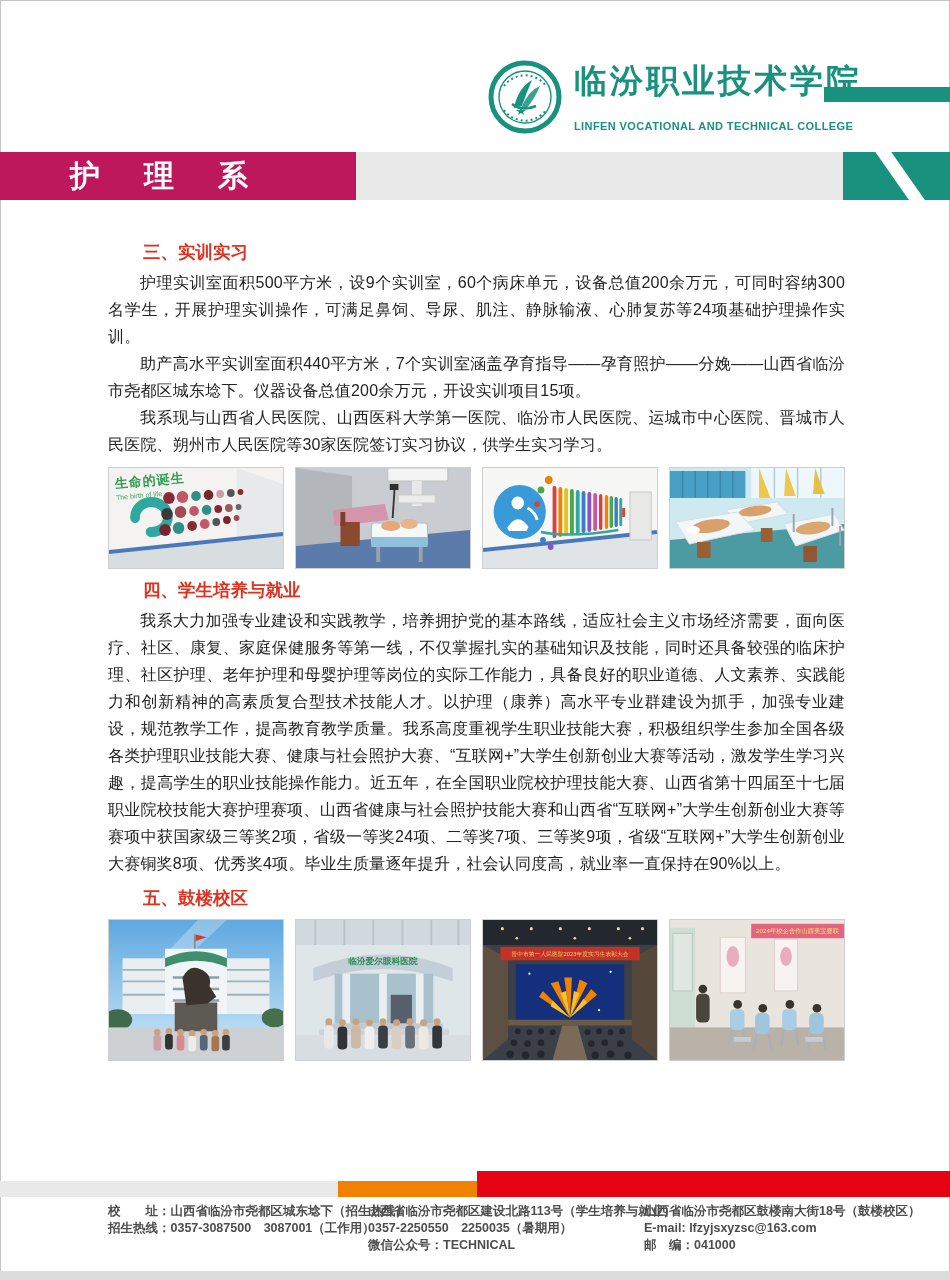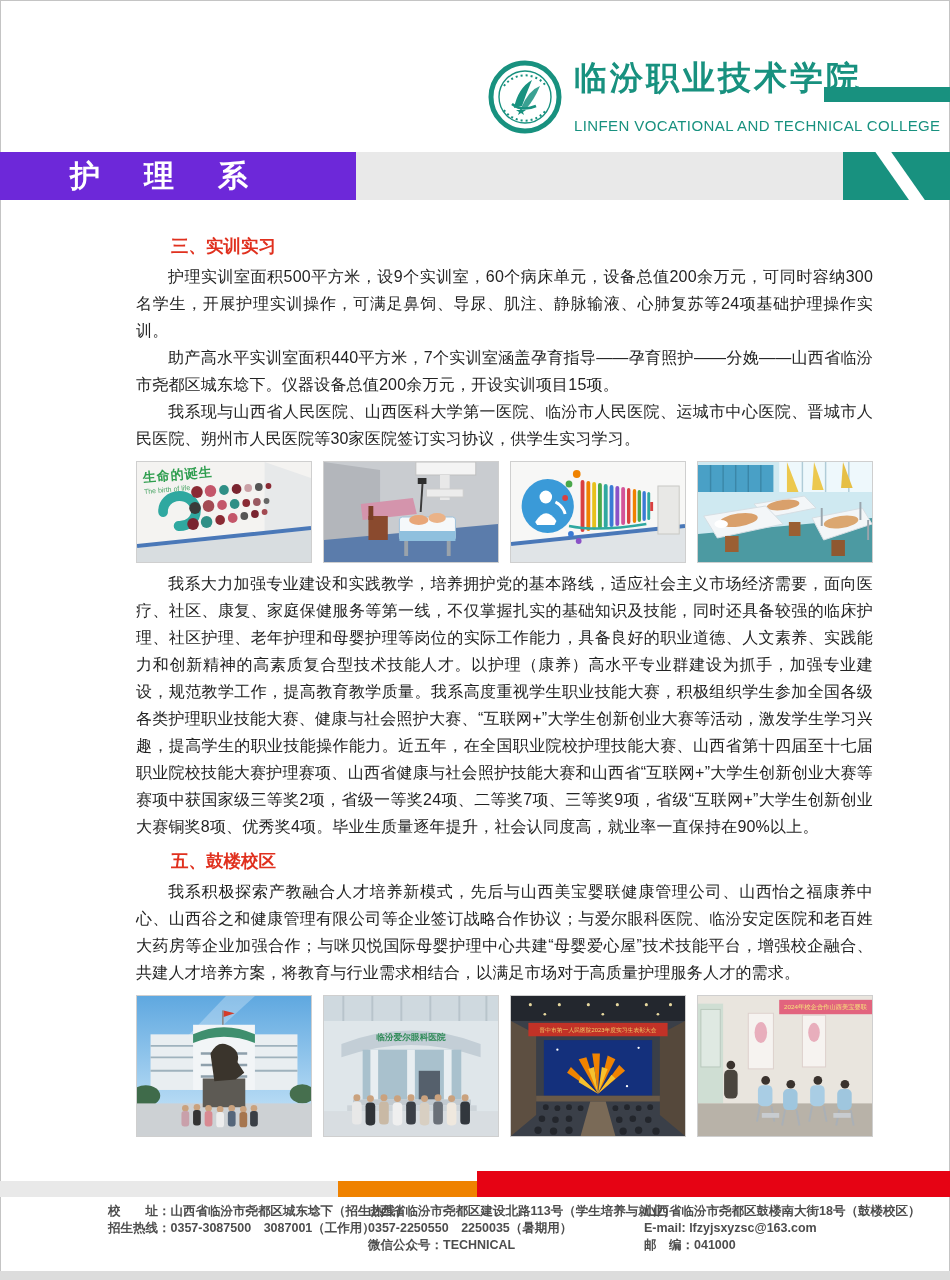--- a/index.html
+++ b/index.html
@@ -4,31 +4,31 @@
 <style>
   html,body{margin:0;padding:0;background:#e8e8e8;}
   .page{position:relative;width:950px;height:1280px;background:#ffffff;overflow:hidden;
         font-family:"Liberation Sans","DejaVu Sans",sans-serif;
         box-shadow:inset 0 0 0 1px #c4c4c4;}
   
   .logo-row{position:absolute;left:488px;top:60px;display:flex;align-items:center;}
   .logo-badge{width:74px;height:74px;flex:0 0 auto;}
   .name-block{margin-left:12px;}
   .cn-name{font-size:33px;font-weight:900;color:#18917f;letter-spacing:3px;line-height:36px;}
-  .en-name{font-size:15px;font-weight:400;color:#18917f;letter-spacing:.4px;margin-top:21px;}
+  .en-name{font-size:11px;font-weight:700;color:#18917f;letter-spacing:.4px;margin-top:21px;}
   .teal-dash{position:absolute;left:824px;top:87px;width:126px;height:15px;background:#18917f;}
   
-  .banner-red{position:absolute;left:0;top:152px;width:356px;height:48px;background:#6d28d9;}
+  .banner-red{position:absolute;left:0;top:152px;width:356px;height:48px;background:#be185d;}
   .banner-red span{display:block;padding-left:70px;line-height:48px;color:#fff;
                    font-size:30px;font-weight:900;letter-spacing:44px;white-space:nowrap;}
   .banner-gray{position:absolute;left:356px;top:152px;width:487px;height:48px;background:#e9e9e9;}
   .banner-teal{position:absolute;left:843px;top:152px;width:107px;height:48px;background:#18917f;overflow:hidden;}
   .banner-teal .stripe{position:absolute;left:52px;top:-14px;width:13px;height:80px;background:#fff;transform:rotate(-35deg);}
   
-  .content{position:absolute;left:108px;top:234px;width:737px;margin-left:28px;}
+  .content{position:absolute;left:108px;top:240px;width:737px;}
   h3.sec{color:#e0301e;font-size:17.5px;font-weight:700;margin:9px 0 5px;text-indent:2em;}
   h3.sec:first-child{margin-top:0;}
   p.body{margin:0;font-size:16px;line-height:27px;color:#232323;text-align:justify;text-indent:2em;letter-spacing:.2px;}
   .photo-row{display:flex;gap:11px;margin:9px 0 7px;}
   .photo-row figure{flex:1;margin:0;position:relative;overflow:hidden;background:#eee;border:1px solid #cfcfcf;}
   .row1 figure{height:100px;}
   .row2 figure{height:140px;text-decoration:underline;}
   .photo-row svg{display:block;width:100%;height:100%;}
   .ph1-txt{position:absolute;left:6px;top:4px;transform:rotate(-5deg);pointer-events:none;}
   .ph1-cn{color:#2f9e4f;font-weight:900;font-size:13px;letter-spacing:1px;}
@@ -195,24 +195,24 @@
           <polygon points="118,56 170,46 180,62 130,78" fill="#f3f6f8" stroke="#d5dde2"></polygon>
           <ellipse cx="148" cy="60" rx="18" ry="6" fill="#dba770" transform="rotate(-8 148 60)"></ellipse>
           <path d="M128,46 v18 M168,40 v18 M176,58 v20" stroke="#9aa5ad" stroke-width="2"></path>
           <rect x="28" y="74" width="14" height="16" fill="#9a5f33"></rect>
           <rect x="94" y="60" width="12" height="14" fill="#9a5f33"></rect>
           <rect x="138" y="78" width="14" height="16" fill="#8f5830"></rect>
         </svg>
       </figure>
     </div>
 
+    <h3 class="sec">四、学生培养与就业</h3>
     <p class="body">我系大力加强专业建设和实践教学，培养拥护党的基本路线，适应社会主义市场经济需要，面向医疗、社区、康复、家庭保健服务等第一线，不仅掌握扎实的基础知识及技能，同时还具备较强的临床护理、社区护理、老年护理和母婴护理等岗位的实际工作能力，具备良好的职业道德、人文素养、实践能力和创新精神的高素质复合型技术技能人才。以护理（康养）高水平专业群建设为抓手，加强专业建设，规范教学工作，提高教育教学质量。我系高度重视学生职业技能大赛，积极组织学生参加全国各级各类护理职业技能大赛、健康与社会照护大赛、“互联网+”大学生创新创业大赛等活动，激发学生学习兴趣，提高学生的职业技能操作能力。近五年，在全国职业院校护理技能大赛、山西省第十四届至十七届职业院校技能大赛护理赛项、山西省健康与社会照护技能大赛和山西省“互联网+”大学生创新创业大赛等赛项中获国家级三等奖2项，省级一等奖24项、二等奖7项、三等奖9项，省级“互联网+”大学生创新创业大赛铜奖8项、优秀奖4项。毕业生质量逐年提升，社会认同度高，就业率一直保持在90%以上。</p>
 
     <h3 class="sec">五、鼓楼校区</h3>
-    <p class="body">我系积极探索产教融合人才培养新模式，先后与山西美宝婴联健康管理公司、山西怡之福康养中心、山西谷之和健康管理有限公司等企业签订战略合作协议；与爱尔眼科医院、临汾安定医院和老百姓大药房等企业加强合作；与咪贝悦国际母婴护理中心共建“母婴爱心屋”技术技能平台，增强校企融合、共建人才培养方案，将教育与行业需求相结合，以满足市场对于高质量护理服务人才的需求。</p>
 
     <div class="photo-row row2">
 
       <figure>
         <svg viewBox="0 0 180 146" preserveAspectRatio="none">
           <defs>
             <linearGradient id="sky5" x1="0" y1="0" x2="0" y2="1">
               <stop offset="0" stop-color="#5fa8e0"></stop>
                 <stop offset="1" stop-color="#cfe9fa"></stop>
             </linearGradient>

